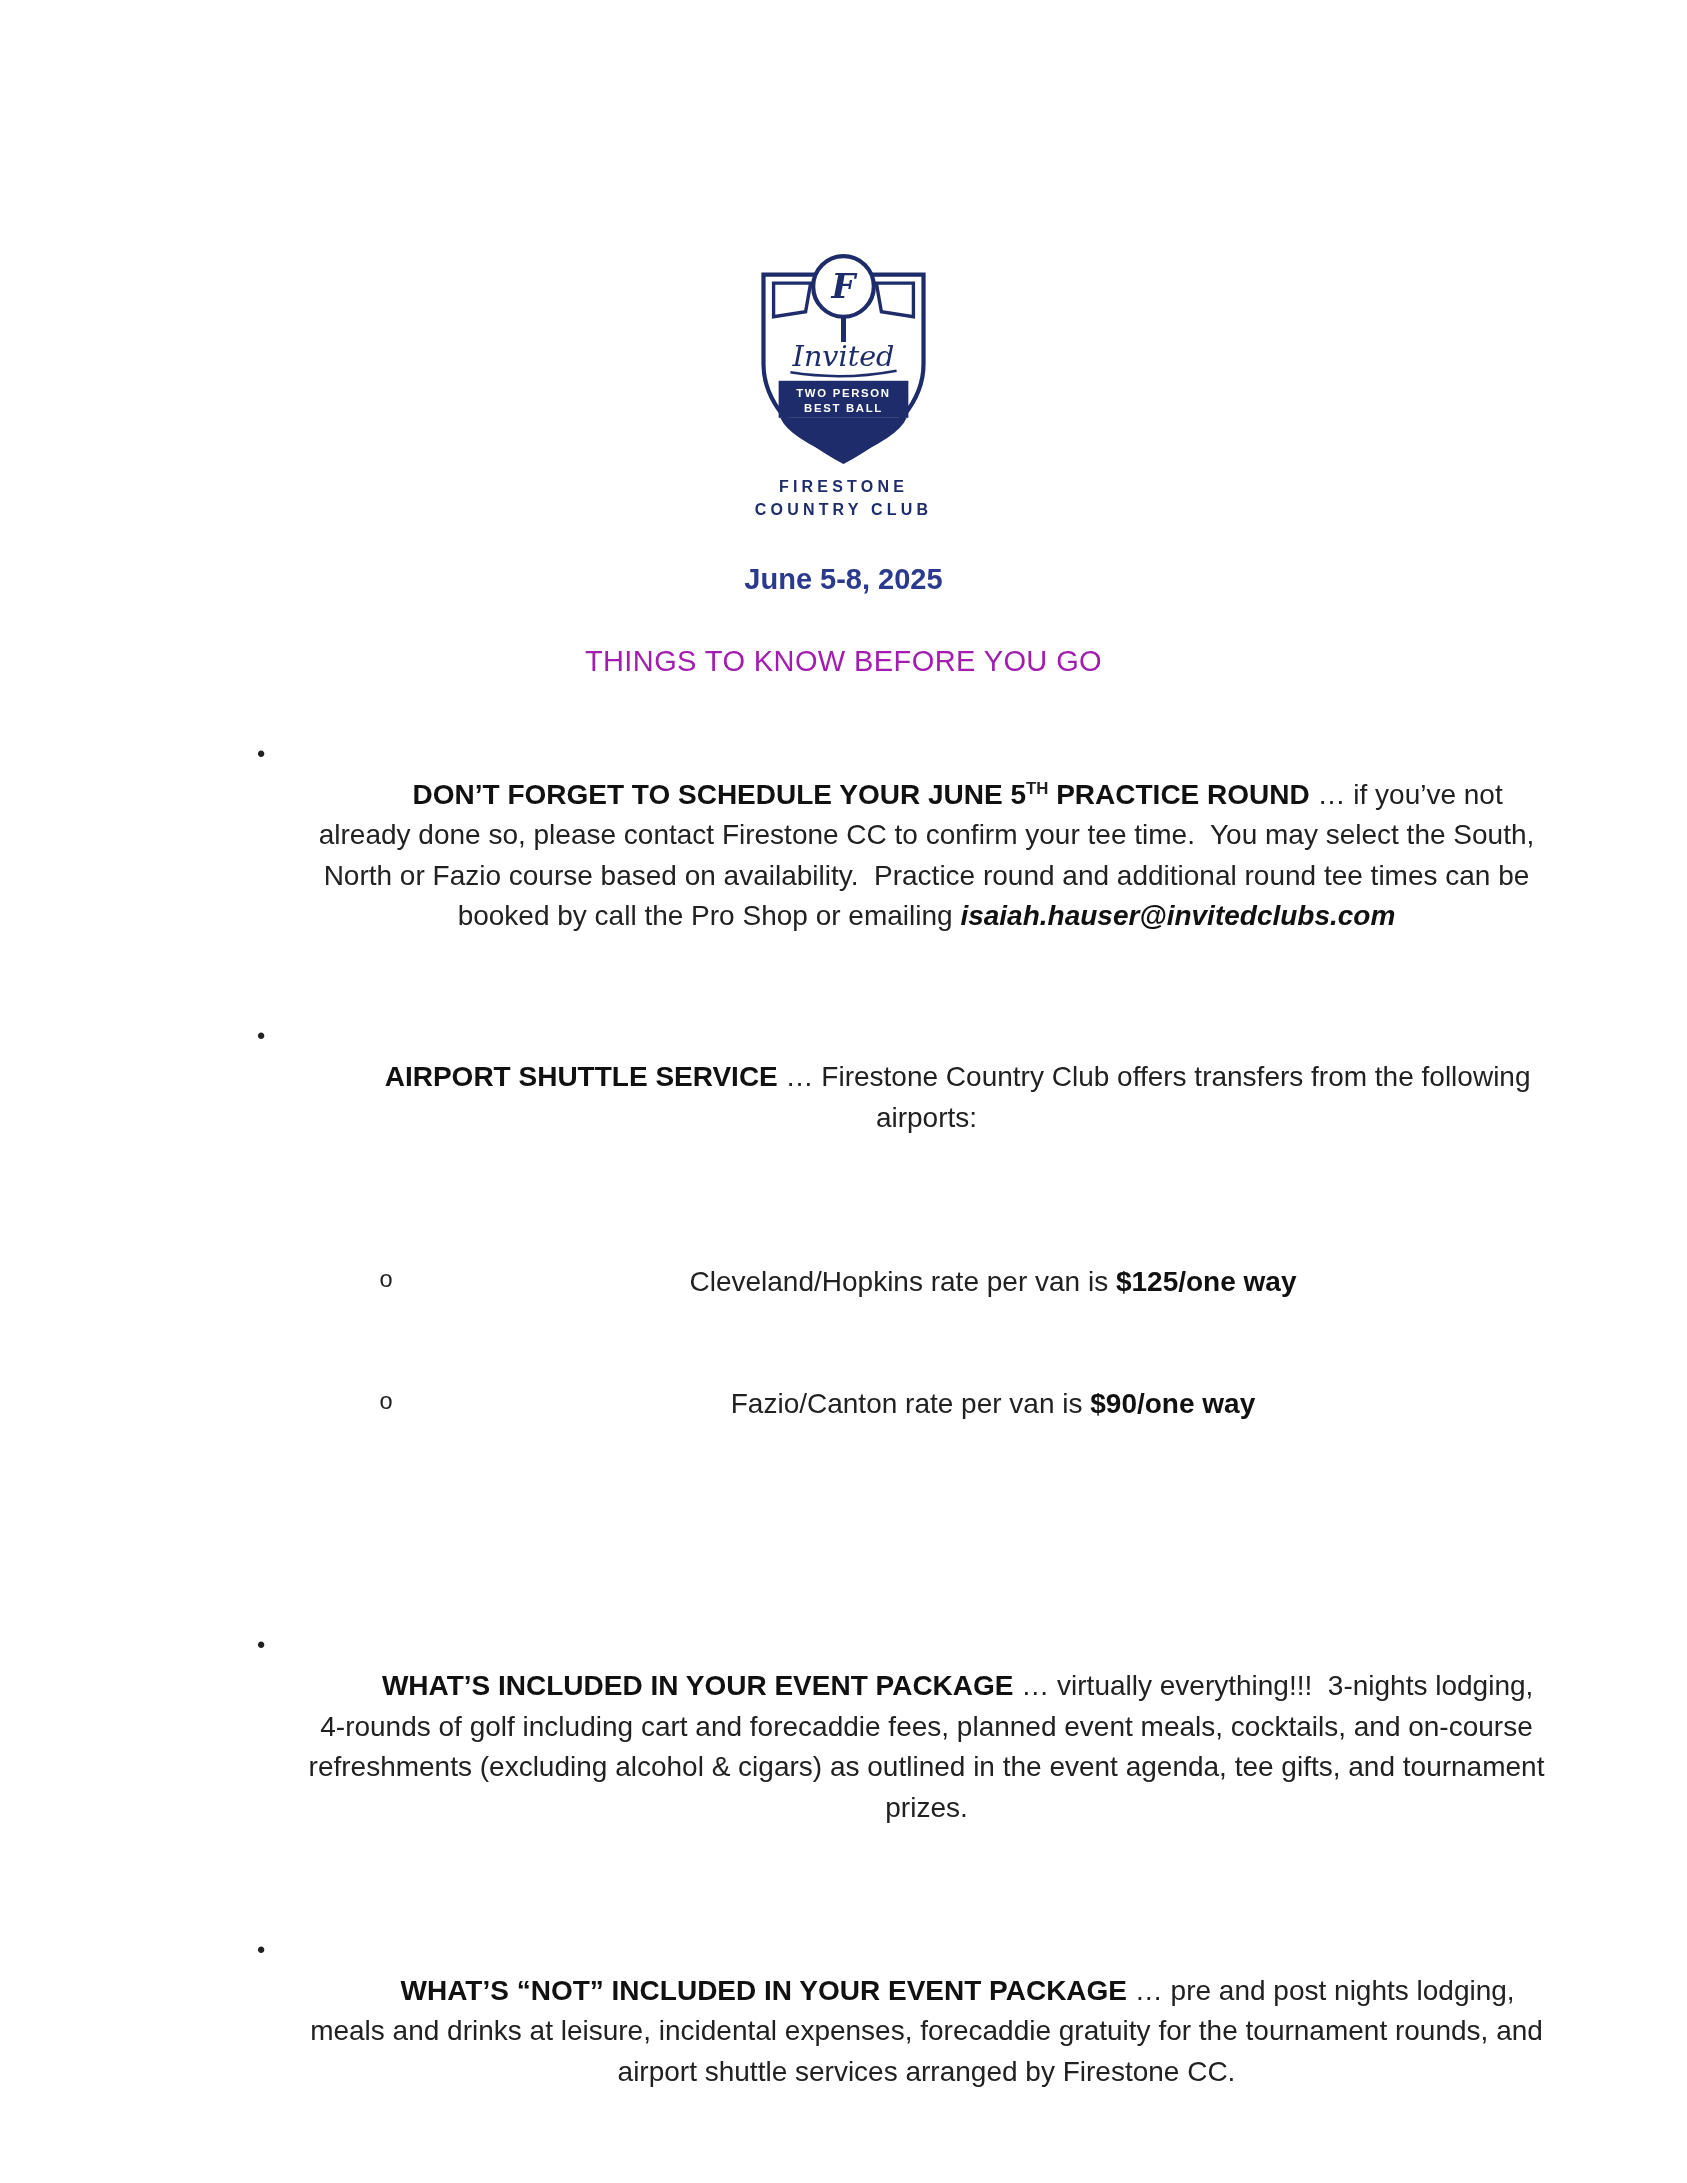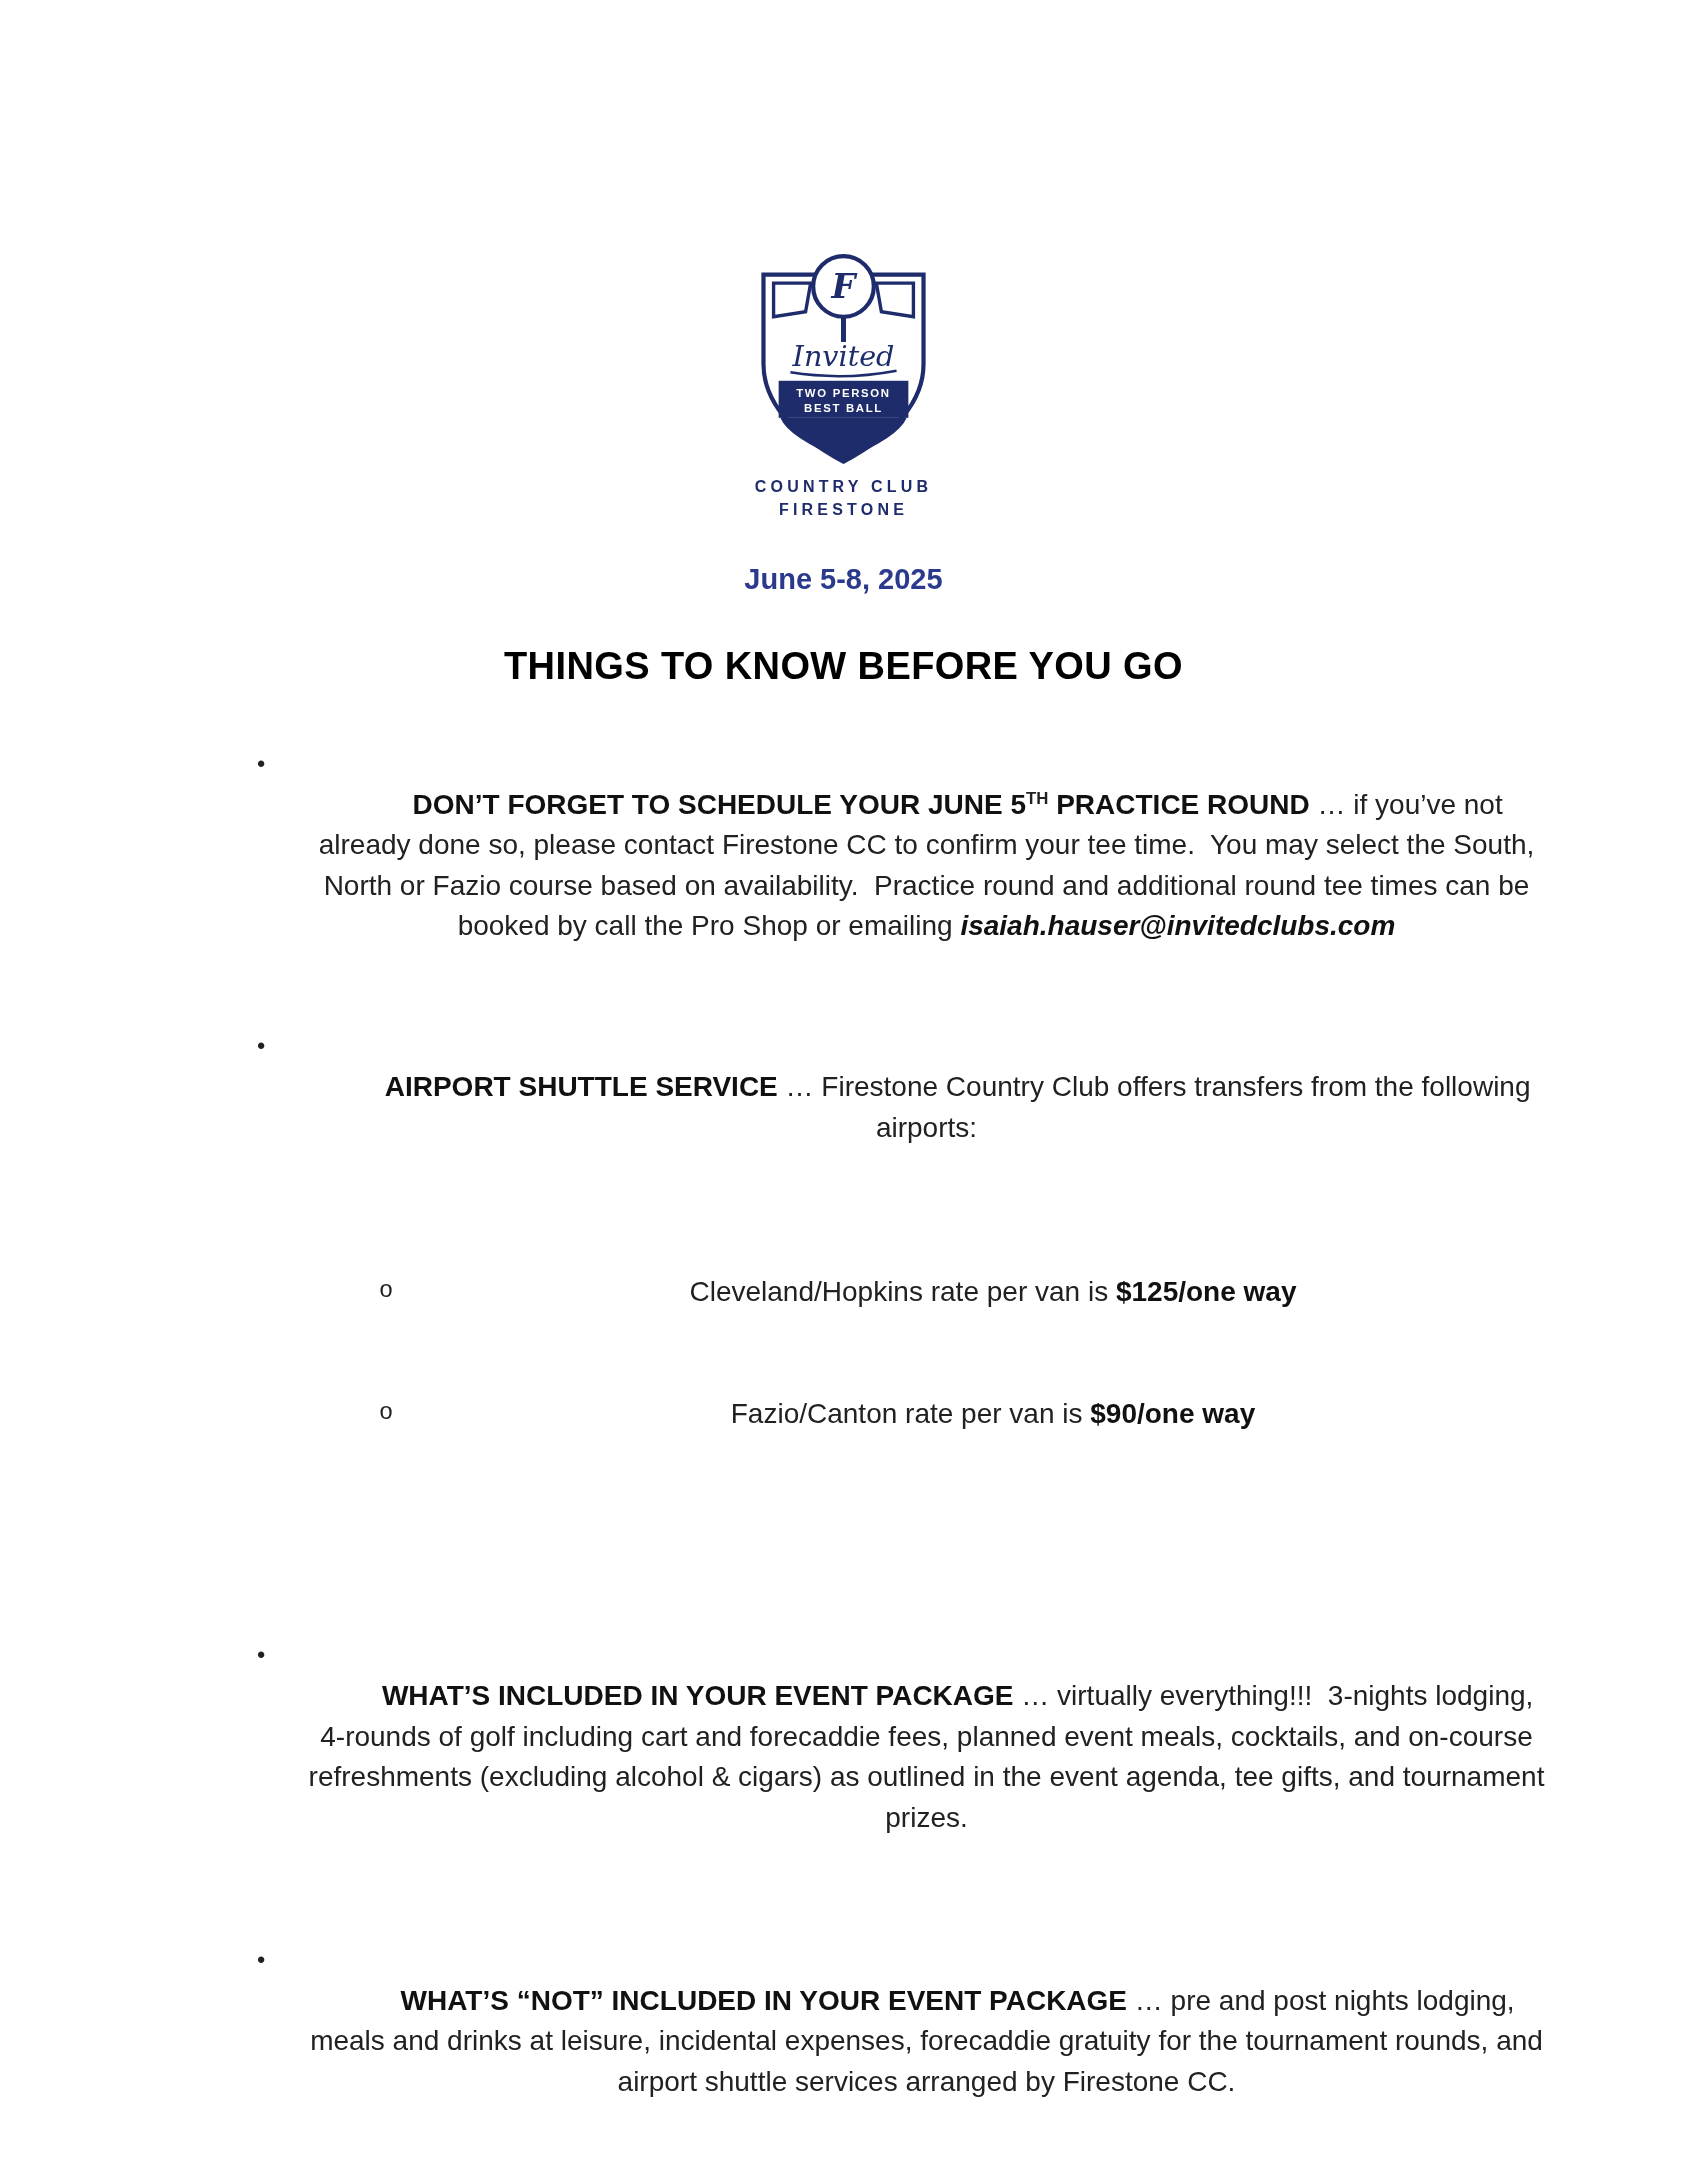--- a/index.html
+++ b/index.html
@@ -33,23 +33,23 @@
   .date-line {
     margin-top: 42px;
     text-align: center;
     color: #2b3a8c;
     font-size: 29px;
     font-weight: bold;
   }
   .doc-title {
     margin-top: 49px;
     text-align: center;
-    color: #000000;
-    font-size: 38px;
-    font-weight: bold;
+    color: #a21caf;
+    font-size: 29px;
+    font-weight: normal;
     letter-spacing: 0.4px;
   }
   
   .bullets {
     margin: 56px 0 0 0;
     padding: 0 142px 0 257px;
     list-style: none;
     font-size: 28px;
     line-height: 1.45;
   }
@@ -113,22 +113,22 @@
       <text x="125" y="142" text-anchor="middle" font-family="DejaVu Serif, serif" font-style="italic" font-size="34" fill="#1e2c6b">Invited</text>
       <path d="M62 150 Q125 160 188 148" fill="none" stroke="#1e2c6b" stroke-width="3"></path>
 
       <rect x="48" y="160" width="154" height="44" fill="#1e2c6b"></rect>
       <text x="125" y="179" text-anchor="middle" font-family="Liberation Sans, sans-serif" font-weight="bold" font-size="13.5" letter-spacing="2" fill="#ffffff">TWO PERSON</text>
       <text x="125" y="197" text-anchor="middle" font-family="Liberation Sans, sans-serif" font-weight="bold" font-size="13.5" letter-spacing="2" fill="#ffffff">BEST BALL</text>
 
       <path d="M50 204 L200 204 Q190 228 125 254 Q60 228 50 204 Z" fill="#1e2c6b"></path>
     </svg>
     <div class="club-name">
+      <div>FIRESTONE</div>
       <div>COUNTRY CLUB</div>
-      <div>FIRESTONE</div>
     </div>
   </div>
 
   <div class="date-line">June 5-8, 2025</div>
   <div class="doc-title">THINGS TO KNOW BEFORE YOU GO</div>
 
   <ul class="bullets">
 
     <li class="bullet">
       <span class="marker">•</span>

